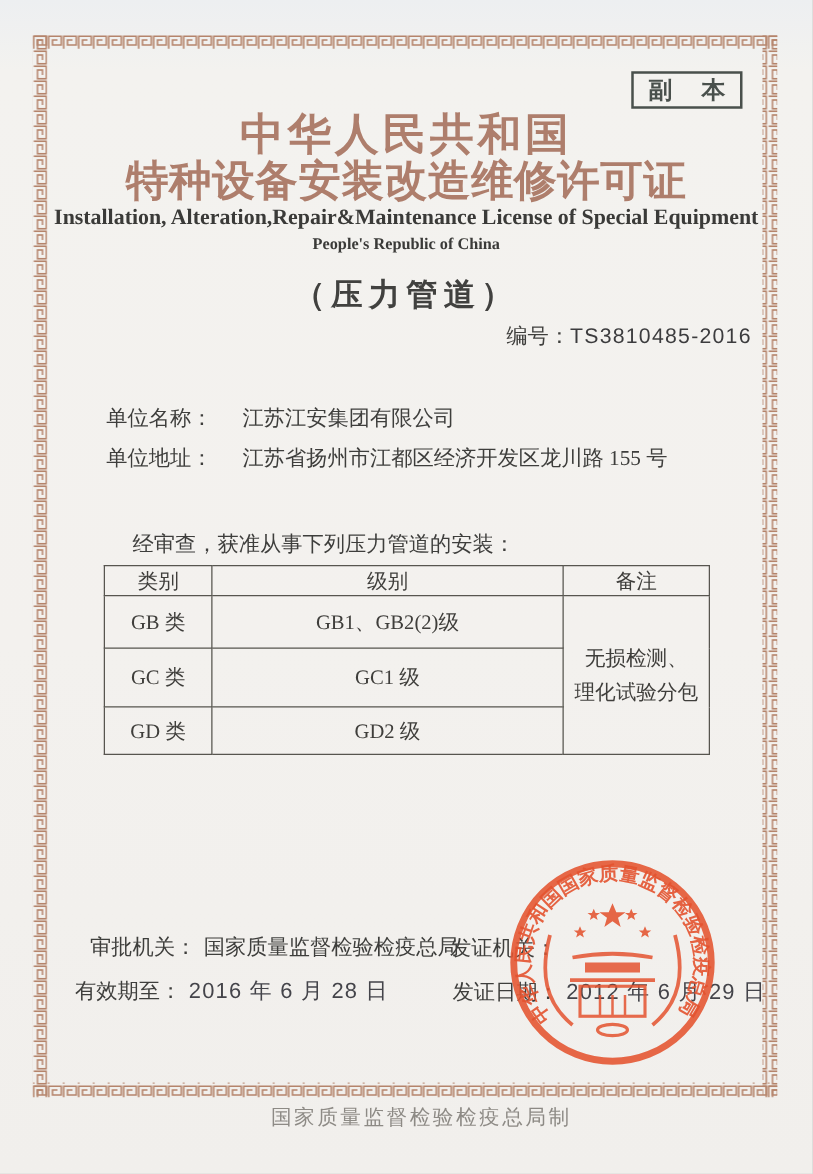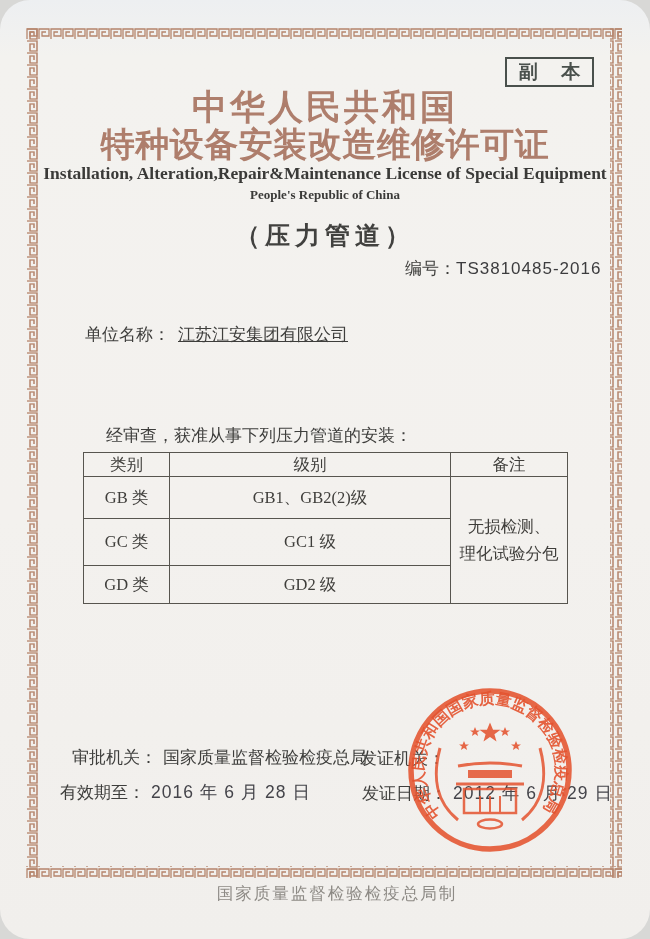--- a/index.html
+++ b/index.html
@@ -1,20 +1,20 @@
 <!DOCTYPE html>
 <html><head>
 <meta charset="utf-8">
 <style>
   html,body{margin:0;padding:0;background:#d8d8d6;}
   .page{
     position:relative;width:650px;height:939px;margin:0 auto;
     background:linear-gradient(180deg,#edeff1 0%,#f3f2ef 6%,#f3f1ee 55%,#f1efec 100%);
     font-family:"Liberation Serif","DejaVu Serif",serif;
-    color:#3e3e3c;overflow:hidden;border-radius:30px;
+    color:#3e3e3c;overflow:hidden;
   }
   .abs{position:absolute;}
   .centered{left:0;width:100%;text-align:center;}
   
   .frame{left:26px;top:28px;}
   
   .copy-badge{
     left:505px;top:57px;width:76px;height:26px;
     border:2.5px solid #49504c;display:flex;align-items:center;justify-content:center;
     font-family:"Liberation Sans","DejaVu Sans",sans-serif;
@@ -32,21 +32,21 @@
   .title-en.l2{top:187px;font-size:13px;}
   .category{top:219px;font-size:25px;font-weight:600;color:#41413f;letter-spacing:5px;}
   .license-line{left:405px;top:257px;font-size:17px;white-space:nowrap;text-align:center;}
   .license-line .num{
     font-family:"Liberation Sans","DejaVu Sans",sans-serif;
     letter-spacing:1px;color:#3c3c3e;
   }
   .field-row{left:85px;font-size:17px;white-space:nowrap;}
   .field-row.name{top:323px;}
   .field-row.addr{top:355px;}
-  .field-row .val{margin-left:8px;text-decoration:underline;}
+  .field-row .val{margin-left:24px;}
   .scope-intro{left:106px;top:424px;font-size:17px;}
   table.scope-table{
     position:absolute;left:83px;top:452px;width:484px;
     border-collapse:collapse;table-layout:fixed;
     font-size:16.5px;color:#3f3e3b;
   }
   table.scope-table td{border:1.6px solid #57554f;text-align:center;padding:0;}
   tr.r0{height:24px;} tr.r1{height:42px;} tr.r2{height:47px;} tr.r3{height:38px;}
   td.remark-cell{text-align:left;padding-left:11px;line-height:27px;}
   .footer-line{font-size:17px;white-space:nowrap;}
@@ -92,20 +92,23 @@
   <div class="abs centered title-en l2">People's Republic of China</div>
 
   <div class="abs centered category">（压力管道）</div>
 
   <div class="abs license-line">
     <span>编号：</span><span class="num">TS3810485-2016</span>
   </div>
 
   <div class="abs field-row name">
     <span>单位名称：</span><span class="val">江苏江安集团有限公司</span>
+  </div>
+  <div class="abs field-row addr">
+    <span>单位地址：</span><span class="val">江苏省扬州市江都区经济开发区龙川路 155 号</span>
   </div>
 
   <div class="abs scope-intro">经审查，获准从事下列压力管道的安装：</div>
 
   <table class="scope-table">
     <colgroup>
         <col style="width:86px">
         <col style="width:281px">
         <col style="width:117px">
       </colgroup>

